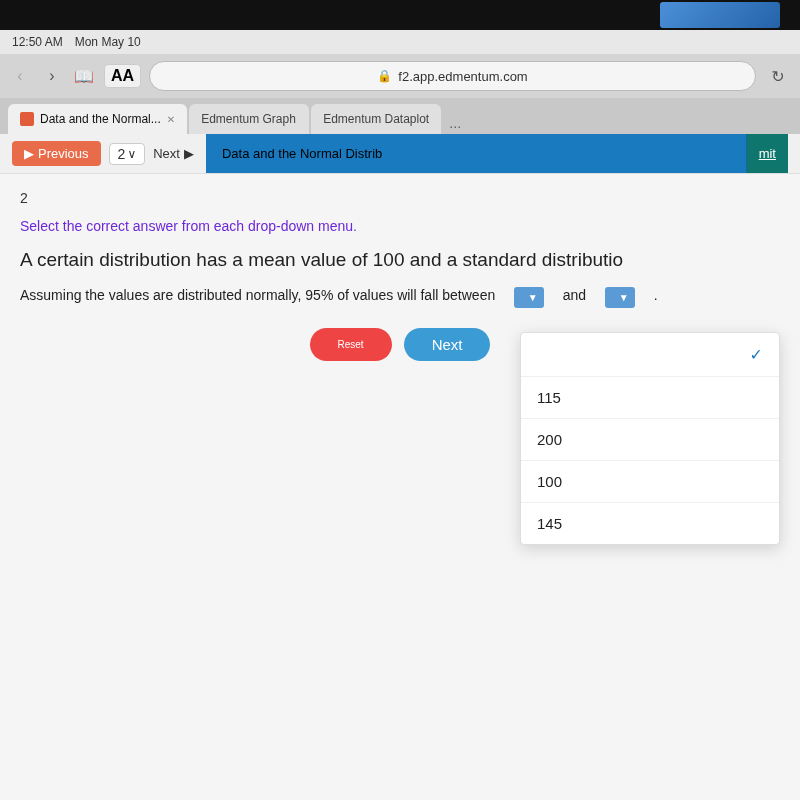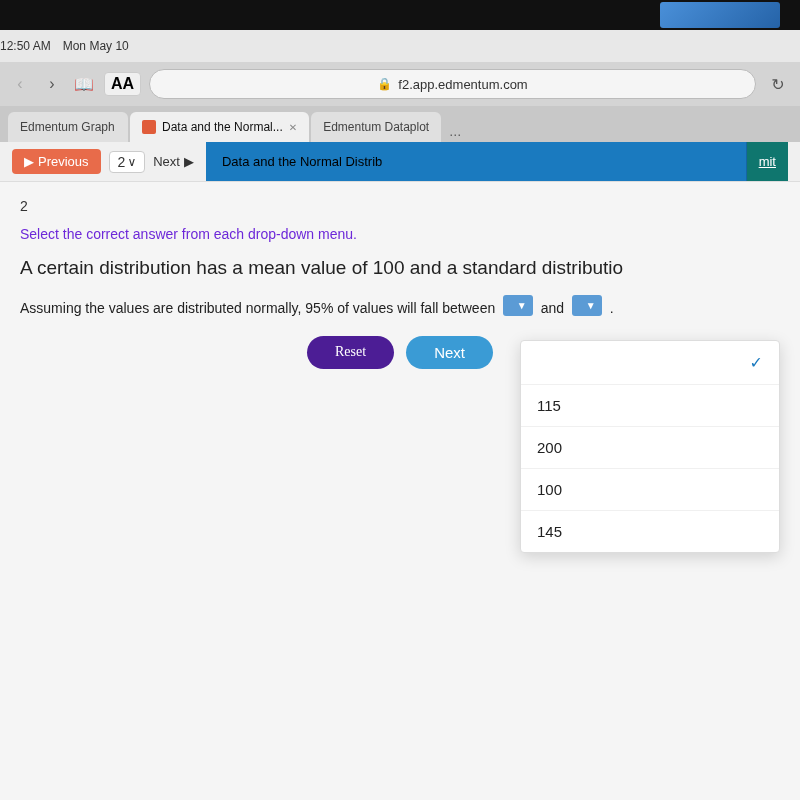--- a/index.html
+++ b/index.html
@@ -8,24 +8,24 @@
       height: 800px;
       overflow: hidden;
       font-family: -apple-system, BlinkMacSystemFont, 'Segoe UI', Arial, sans-serif;
       background: #1a1a1a;
       position: relative;
     }
 
     
     .status-bar {
       background: #e8e8e8;
-      height: 32px;
-      display: flex;
-      align-items: center;
-      padding: 0 0;
+      height: 24px;
+      display: flex;
+      align-items: center;
+      padding: 0 12px;
       font-size: 12px;
       color: #333;
     }
 
     
     .browser-chrome {
       background: #d4d4d4;
       padding: 6px 8px;
       display: flex;
       align-items: center;
@@ -229,22 +229,22 @@
     .problem-text {
       font-size: 19px;
       color: #222;
       margin-bottom: 12px;
       line-height: 1.5;
     }
     .answer-row {
       font-size: 14px;
       color: #222;
       display: flex;
-      align-items: flex-end;
-      gap: 8px;
+      align-items: flex-start;
+      gap: 19px;
       margin-bottom: 20px;
       flex-wrap: wrap;
     }
     .dropdown-select {
       background: #5b9bd5;
       color: white;
       border: none;
       border-radius: 3px;
       padding: 3px 6px;
       font-size: 13px;
@@ -255,28 +255,27 @@
     }
     .dropdown-arrow { font-size: 10px; }
 
     .action-buttons {
       display: flex;
       gap: 12px;
       margin-top: 8px;
       justify-content: center;
     }
     .reset-btn {
-      background: #4c1d95;
+      background: #ef4444;
       color: white;
       border: none;
       border-radius: 20px;
       padding: 8px 28px;
-      font-size: 14px;
-      cursor: pointer;
-      font-family: Liberation Serif, serif;
+      font-size: 10px;
+      cursor: pointer;
     }
     .next-btn {
       background: #3a9bd5;
       color: white;
       border: none;
       border-radius: 20px;
       padding: 8px 28px;
       font-size: 15px;
       cursor: pointer;
     }
@@ -346,27 +345,27 @@
   <button class="bookmark-btn">📖</button>
   <button class="reader-btn">AA</button>
   <div class="address-bar">
     <span class="lock-icon">🔒</span>
     <span>f2.app.edmentum.com</span>
   </div>
   <button class="refresh-btn">↻</button>
 </div>
 
 <div class="browser-tabs">
-  <div class="tab">
-    <span>Edmentum Graph</span>
-  </div>
   <div class="tab active">
     <div class="tab-favicon" style="background:#e05c3a;"></div>
     <span>Data and the Normal...</span>
     <span class="tab-close">✕</span>
+  </div>
+  <div class="tab">
+    <span>Edmentum Graph</span>
   </div>
   <div class="tab">
     <span>Edmentum Dataplot</span>
   </div>
   <button class="tab-overflow">⋯</button>
 </div>
 
 <div class="app-toolbar">
   <button class="prev-btn">
     <span>▶</span>

